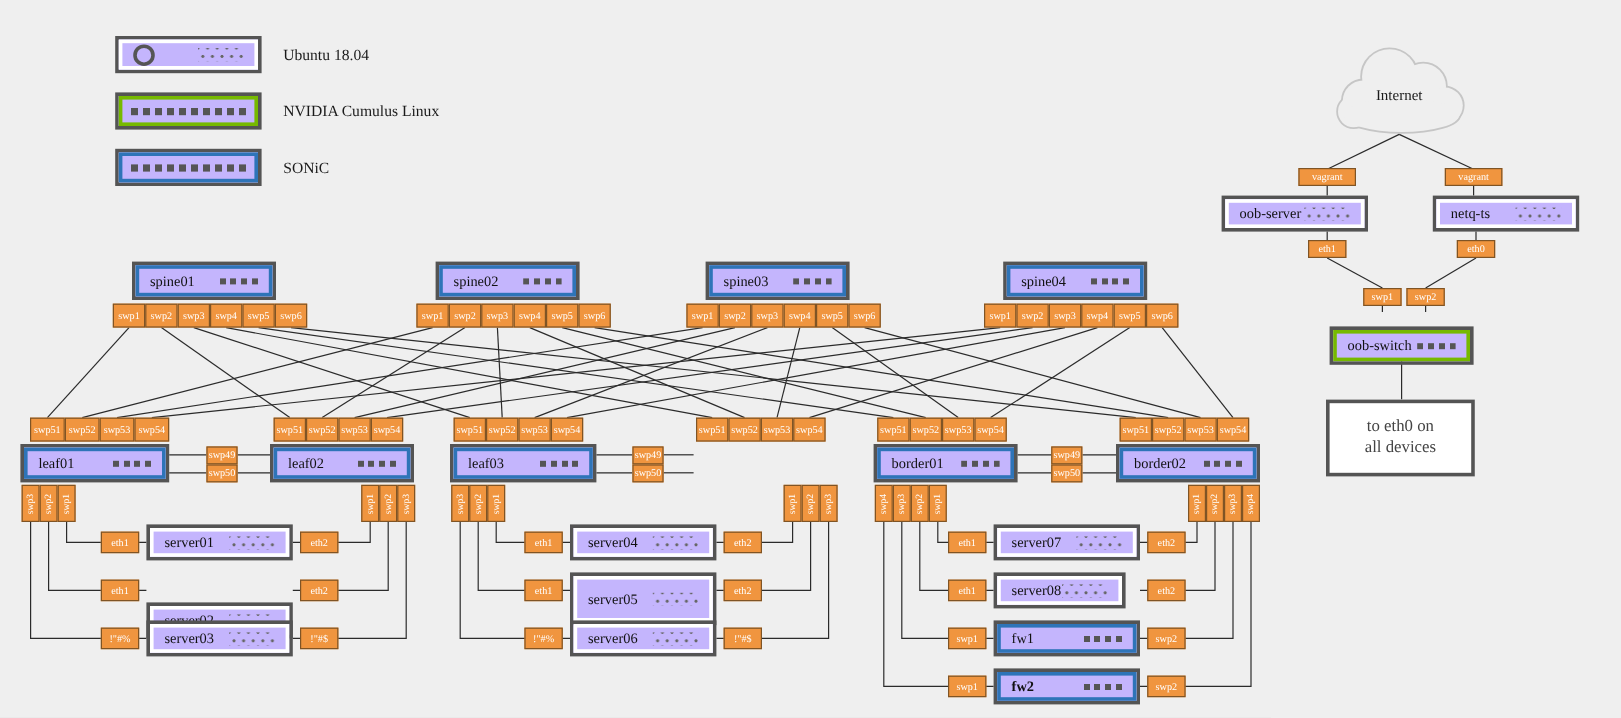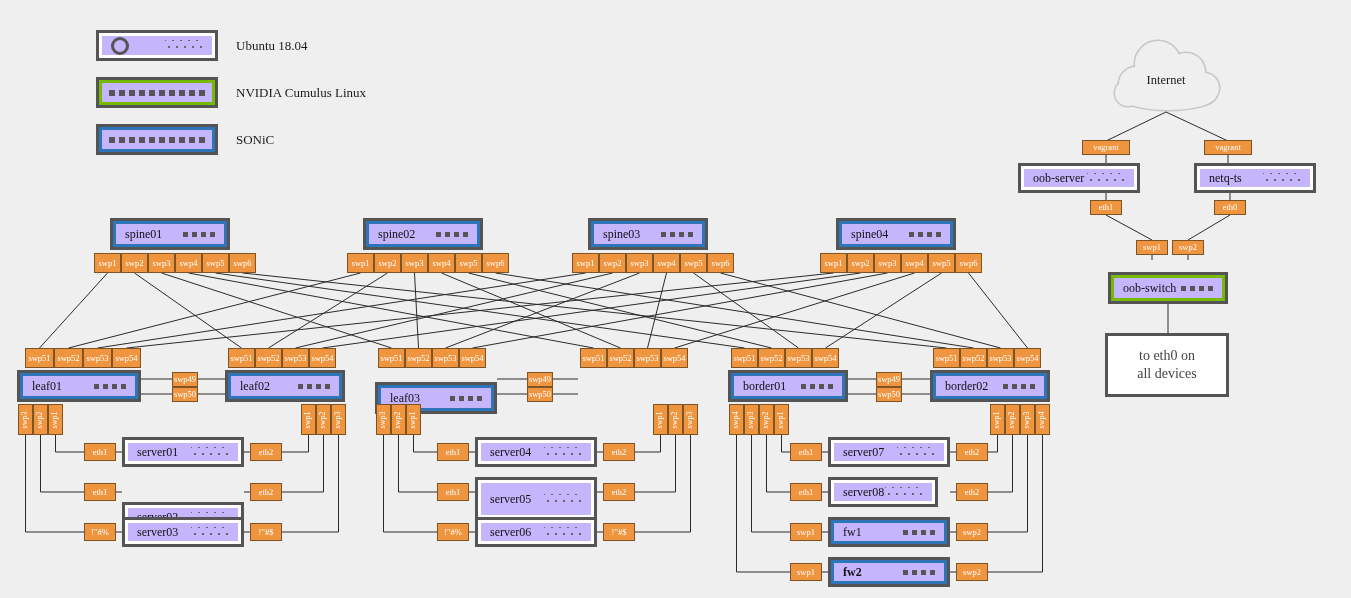--- a/index.html
+++ b/index.html
@@ -184,21 +184,21 @@
         <div class="dlabel">leaf01</div>
         <div class="icon-sq4"></div>
       </div>
     </div>
     <div class="device sonic" style="left: 225px; top: 370px; width: 120px; height: 32px;">
       <div class="skin">
         <div class="dlabel">leaf02</div>
         <div class="icon-sq4"></div>
       </div>
     </div>
-    <div class="device sonic" style="left: 375px; top: 370px; width: 122px; height: 32px; margin-top: 12px;">
+    <div class="device sonic" style="left: 375px; top: 370px; width: 122px; height: 32px;">
       <div class="skin">
         <div class="dlabel">leaf03</div>
         <div class="icon-sq4"></div>
       </div>
     </div>
     <div class="device sonic" style="left: 728px; top: 370px; width: 120px; height: 32px;">
       <div class="skin">
         <div class="dlabel">border01</div>
         <div class="icon-sq4"></div>
       </div>

